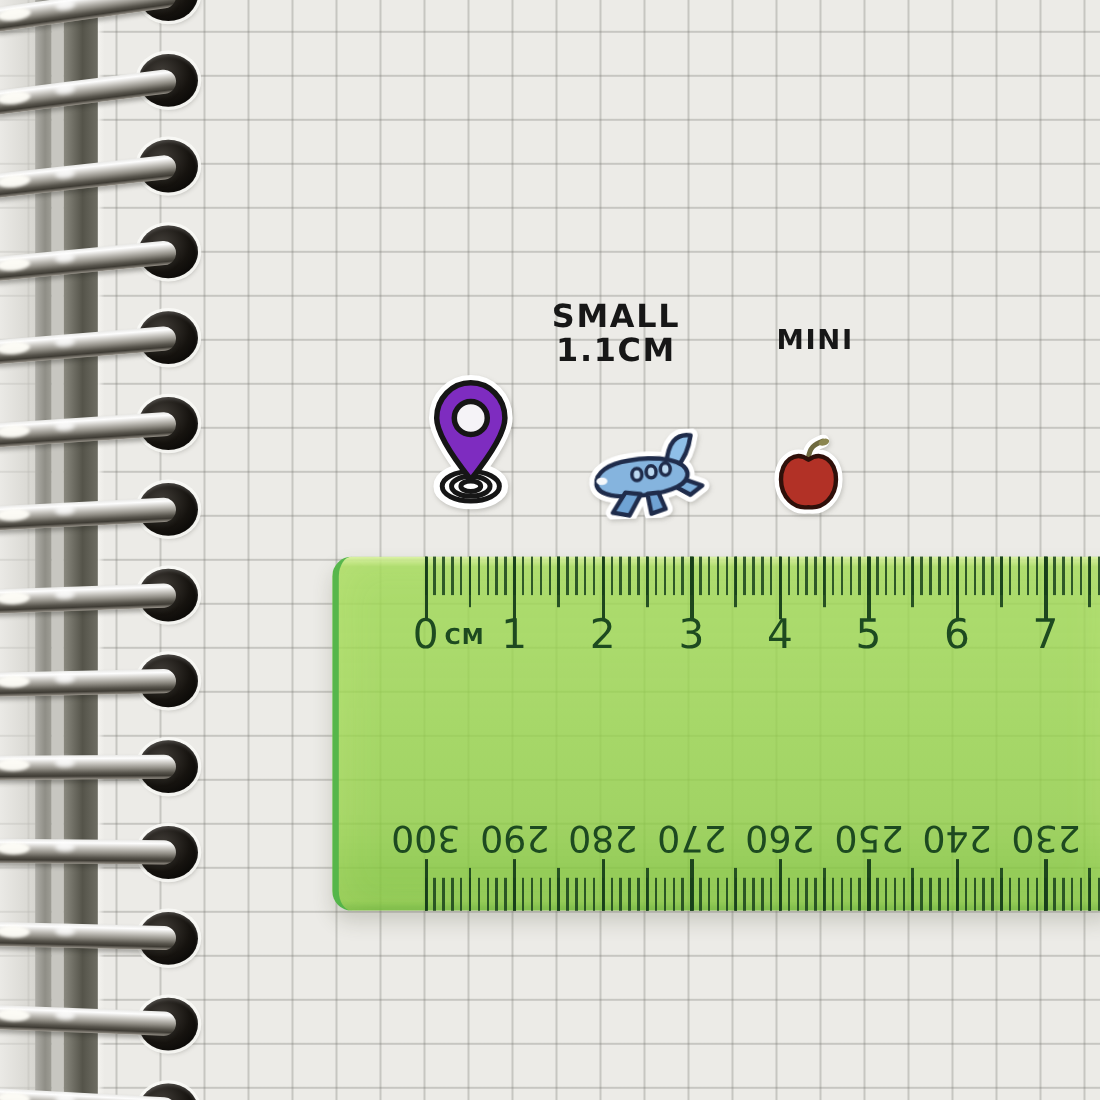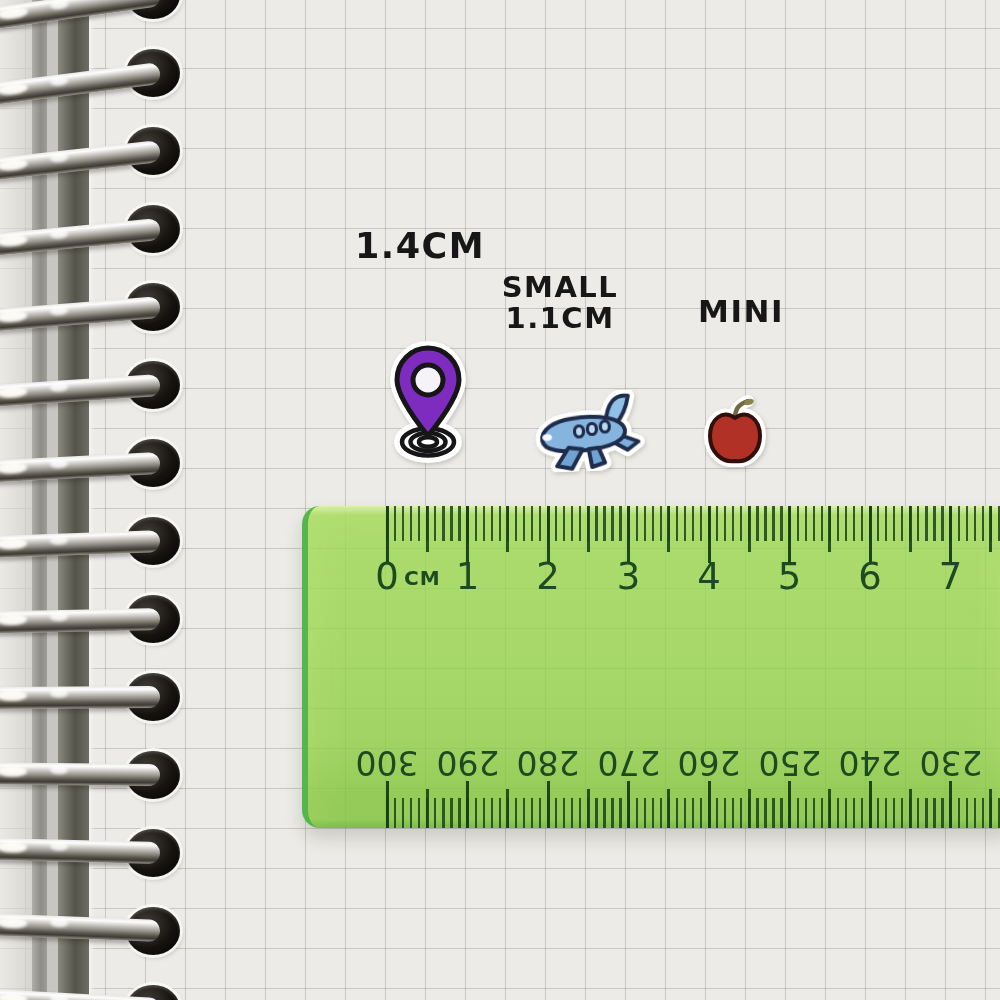--- a/index.html
+++ b/index.html
@@ -36,21 +36,21 @@
   .ring::after{content:"";position:absolute;left:9px;top:3px;width:30px;height:11px;
     border-radius:50%;background:#fffef8;filter:blur(1.5px);opacity:.95;}
   .ring::before{content:"";position:absolute;left:62px;top:2px;width:18px;height:9px;
     border-radius:50%;background:#fff;filter:blur(1.8px);opacity:.8;}
 
   
   .label-block{position:absolute;text-align:center;color:#171717;font-weight:800;
     letter-spacing:1.5px;line-height:1.08;}
   #label-large{left:330px;top:228px;width:180px;font-size:35px;}
   #label-small{left:480px;top:272px;width:160px;font-size:29px;}
-  #label-mini{left:660px;top:295px;width:162px;font-size:31px;}
+  #label-mini{left:660px;top:295px;width:162px;font-size:25px;}
 
   
   .sticker{position:absolute;}
   .sticker svg{display:block;filter:drop-shadow(1px 2px 2px rgba(80,78,70,.25));}
   #sticker-pin{left:383px;top:341px;}
   #sticker-plane{left:533px;top:391px;transform:rotate(-2deg);}
   #sticker-apple{left:702px;top:395px;}
 
   
   .ruler{position:absolute;left:302px;top:506px;width:700px;height:322px;
@@ -120,21 +120,20 @@
       <div class="ring" style="left: -12px; top: 764px; transform: rotate(0.5deg); transform-origin: right center;"></div>
       <div class="hole" style="left: 126px; top: 829px;"></div>
       <div class="ring" style="left: -12px; top: 842px; transform: rotate(1.35deg); transform-origin: right center;"></div>
       <div class="hole" style="left: 126px; top: 907px;"></div>
       <div class="ring" style="left: -12px; top: 920px; transform: rotate(2.2deg); transform-origin: right center;"></div>
       <div class="hole" style="left: 126px; top: 985px;"></div>
       <div class="ring" style="left: -12px; top: 998px; transform: rotate(3.05deg); transform-origin: right center;"></div>
     </div>
 
   <div class="label-block" id="label-large">
-    <div>1.4CM</div>
   </div>
   <div class="label-block" id="label-small">
     <div>SMALL</div>
     <div>1.1CM</div>
   </div>
   <div class="label-block" id="label-mini">
     <div>MINI</div>
   </div>
 
   <div class="sticker" id="sticker-pin">

